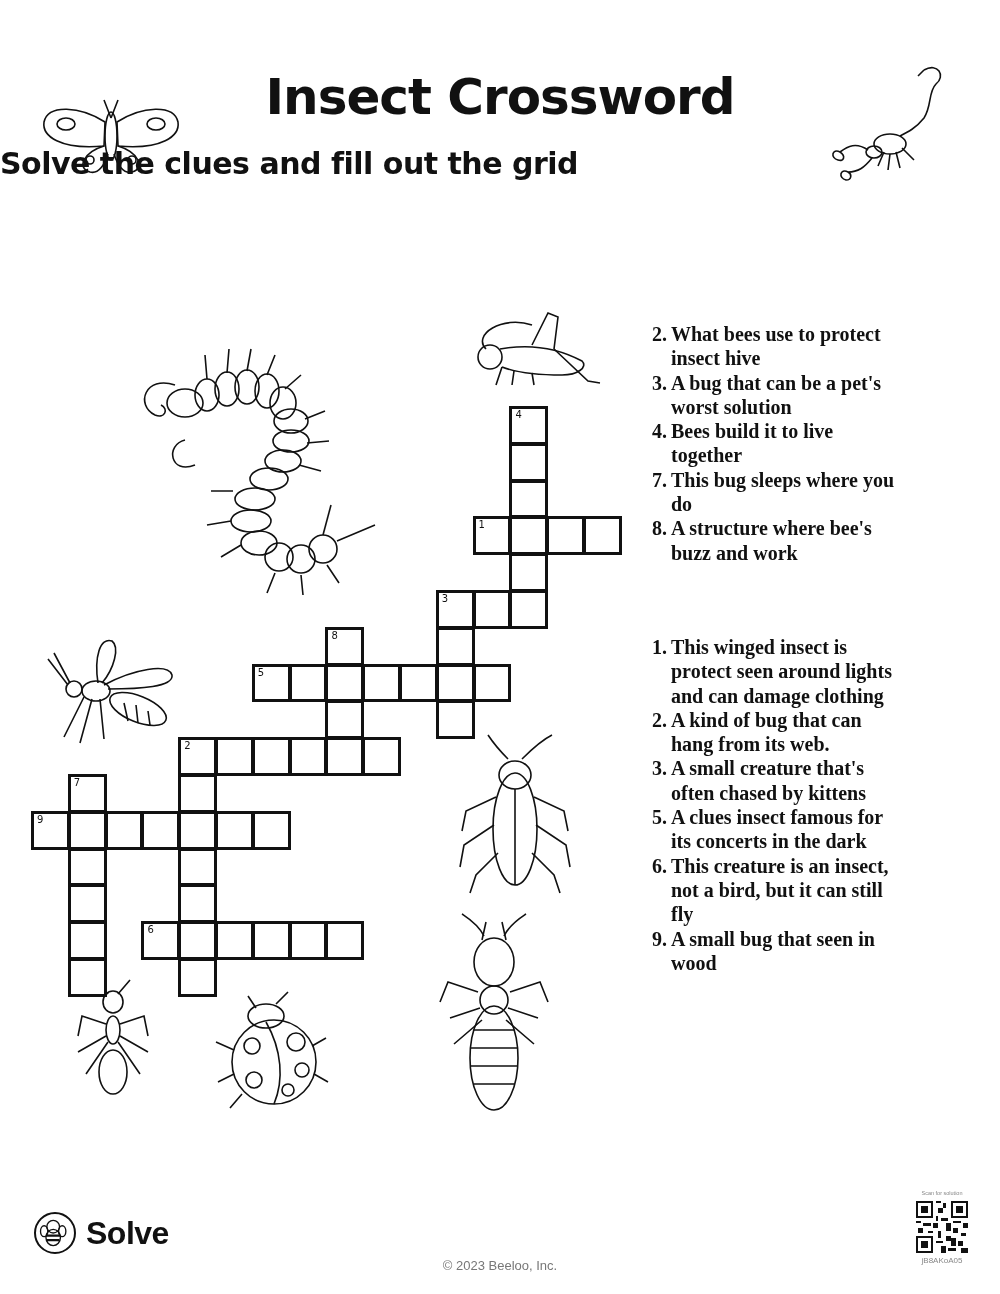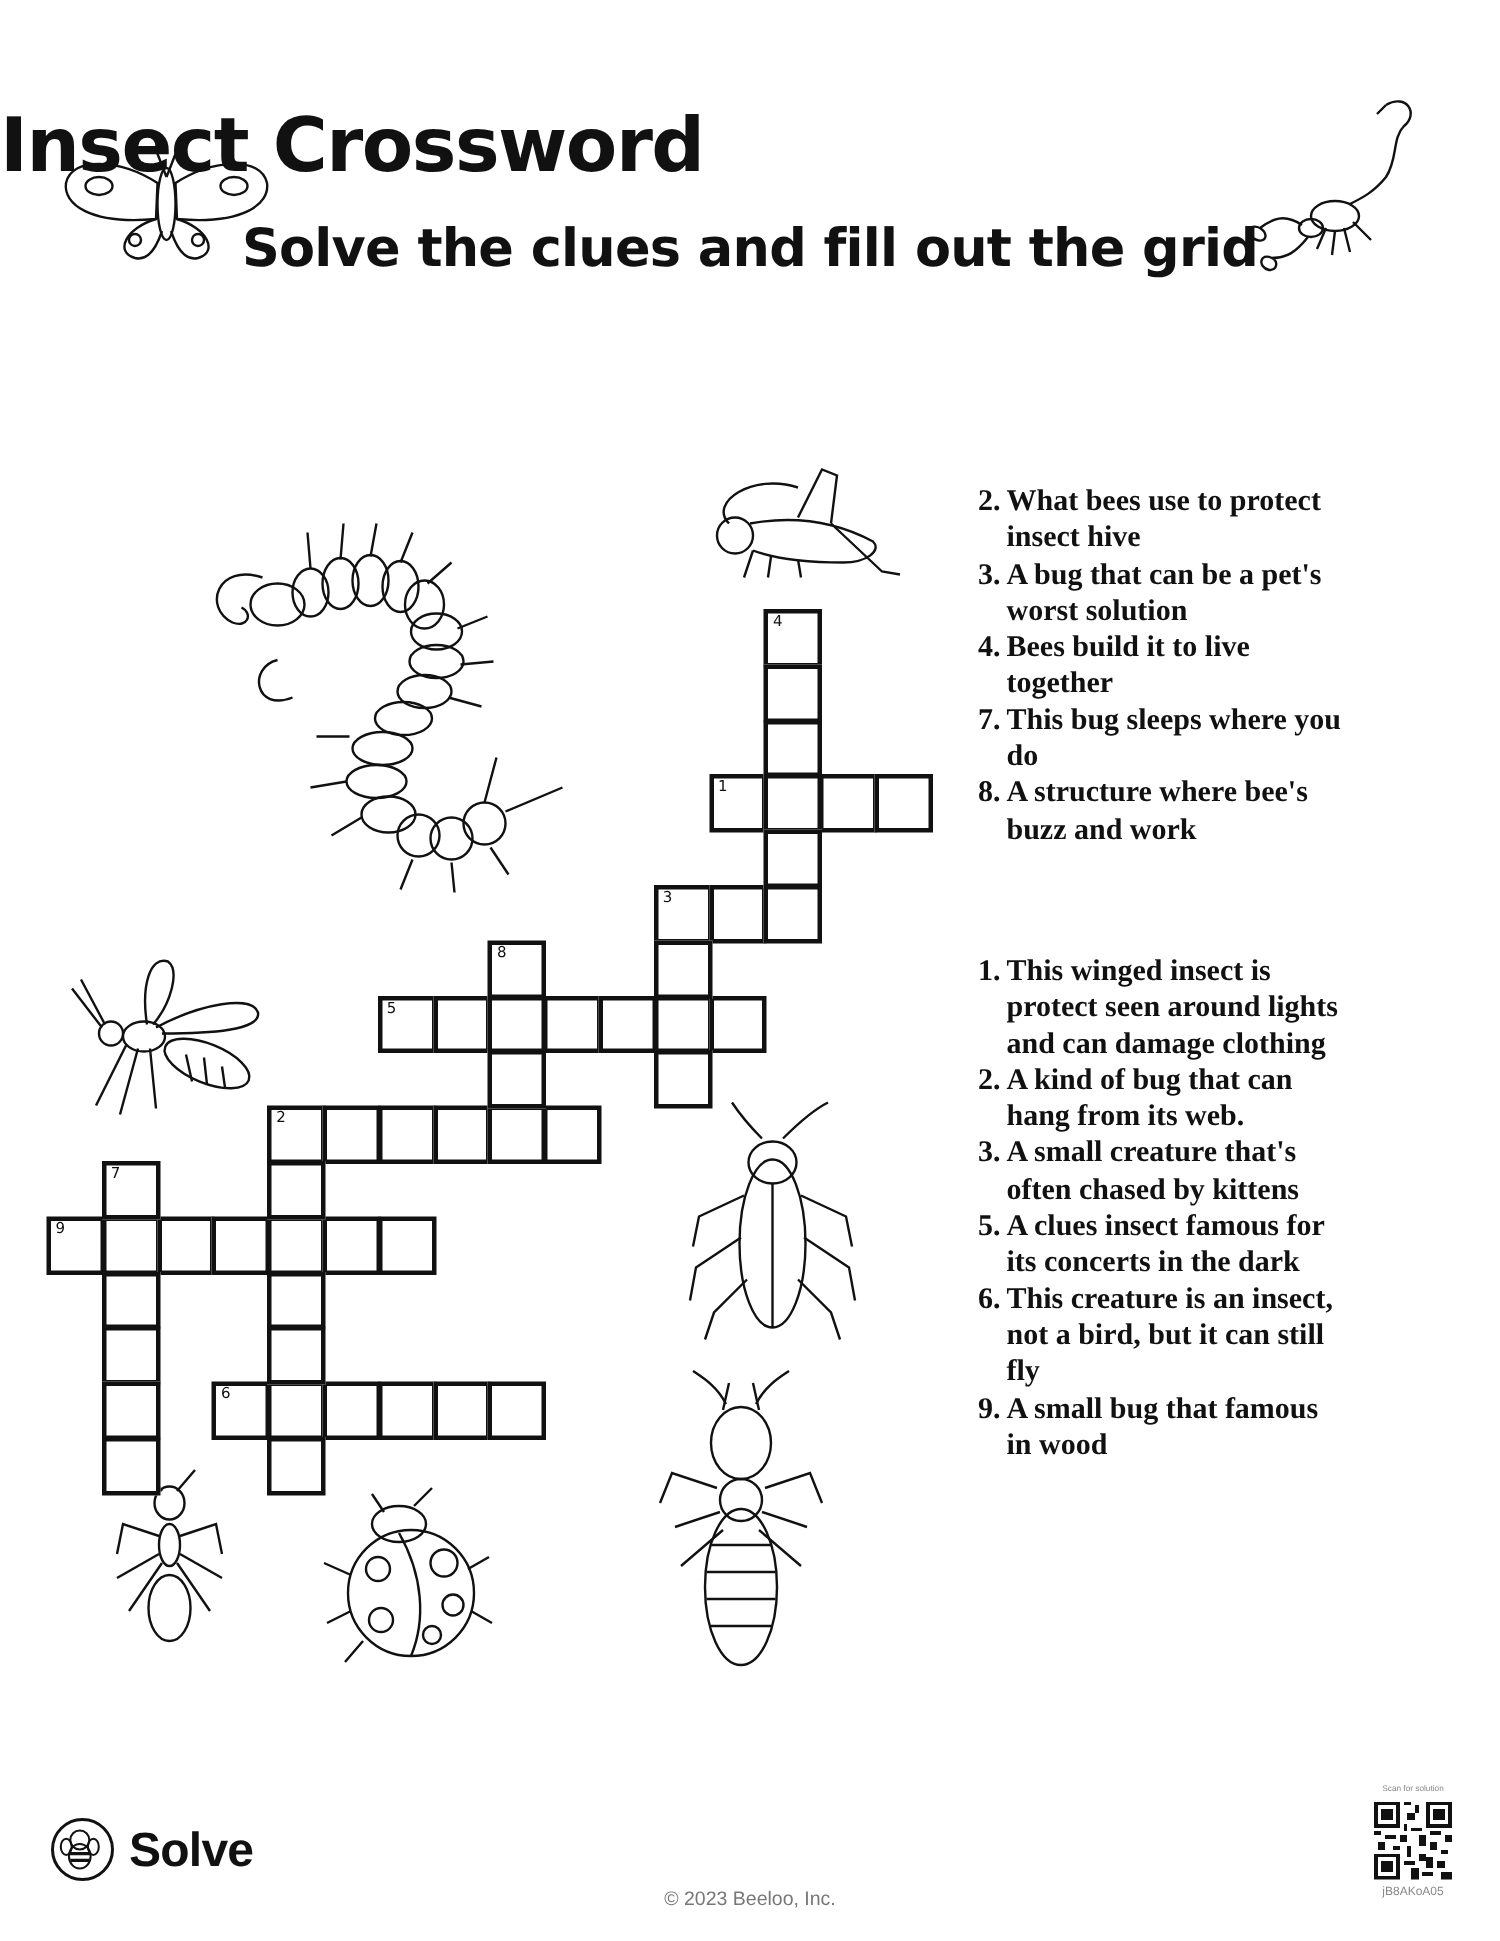--- a/index.html
+++ b/index.html
@@ -1,18 +1,18 @@
 <!DOCTYPE html>
 <html><head>
 <meta charset="utf-8">
 <style>
   html, body { margin: 0; padding: 0; background: #ffffff; }
   body { width: 1000px; height: 1294px; position: relative; overflow: hidden; font-family: "DejaVu Sans", sans-serif; color: #111; }
-  .title { position: absolute; left: 0; width: 1000px; top: 68px; font-family: "DejaVu Sans", sans-serif; font-weight: bold; font-size: 50px; letter-spacing: -1px; color: #111; }
-  .subtitle { position: absolute; left: 0; width: 1000px; top: 146px; text-align: center; font-family: "DejaVu Sans", sans-serif; font-weight: bold; font-size: 35px; letter-spacing: -0.5px; color: #111; }
+  .title { position: absolute; left: 0; width: 1000px; top: 68px; text-align: center; font-family: "DejaVu Sans", sans-serif; font-weight: bold; font-size: 50px; letter-spacing: -1px; color: #111; }
+  .subtitle { position: absolute; left: 0; width: 1000px; top: 146px; text-align: left; font-family: "DejaVu Sans", sans-serif; font-weight: bold; font-size: 30px; letter-spacing: -0.5px; color: #111; }
   .cell { position: absolute; width: 36px; height: 36px; border: 3px solid #111; box-sizing: border-box; background: #fff; margin-left: -1px; margin-top: -1px; }
   .cell .num { position: absolute; left: 3px; top: 1px; font-family: "DejaVu Sans", sans-serif; font-size: 10px; line-height: 10px; color: #111; }
   .clues { position: absolute; left: 652px; font-family: "DejaVu Serif", serif; color: #111; }
   .clues h2 { margin: 0; font-family: "Liberation Serif", serif; font-size: 44px; font-weight: bold; line-height: 46px; letter-spacing: -0.5px; }
   .clue { display: flex; font-family: "Liberation Serif", serif; font-size: 20px; font-weight: bold; line-height: 24.3px; width: 245px; }
   .clue .n { flex: 0 0 auto; margin-right: 4px; }
   .clue .t { flex: 1; }
   .illus { position: absolute; }
   .illus svg { width: 100%; height: 100%; overflow: visible; }
   .footer-logo { position: absolute; left: 34px; top: 1212px; display: flex; align-items: center; }
@@ -269,21 +269,21 @@
   <div class="clue">
       <span class="n">5.</span>
       <span class="t">A clues insect famous for its concerts in the dark</span>
     </div>
   <div class="clue">
       <span class="n">6.</span>
       <span class="t">This creature is an insect, not a bird, but it can still fly</span>
     </div>
   <div class="clue">
       <span class="n">9.</span>
-      <span class="t">A small bug that famous in wood</span>
+      <span class="t">A small bug that seen in wood</span>
     </div>
 </div>
 
 <div class="footer-logo">
   <div class="logo-badge">
     <svg viewBox="0 0 42 42" width="38" height="38" fill="none" stroke="#111" stroke-width="1.5">
       <circle cx="19" cy="14" r="7"></circle>
       <ellipse cx="19" cy="26" rx="8" ry="9"></ellipse>
       <path d="M11 24 L27 24 M12 29 L26 29" stroke-width="2.5"></path>
       <ellipse cx="9" cy="19" rx="4" ry="6"></ellipse>

